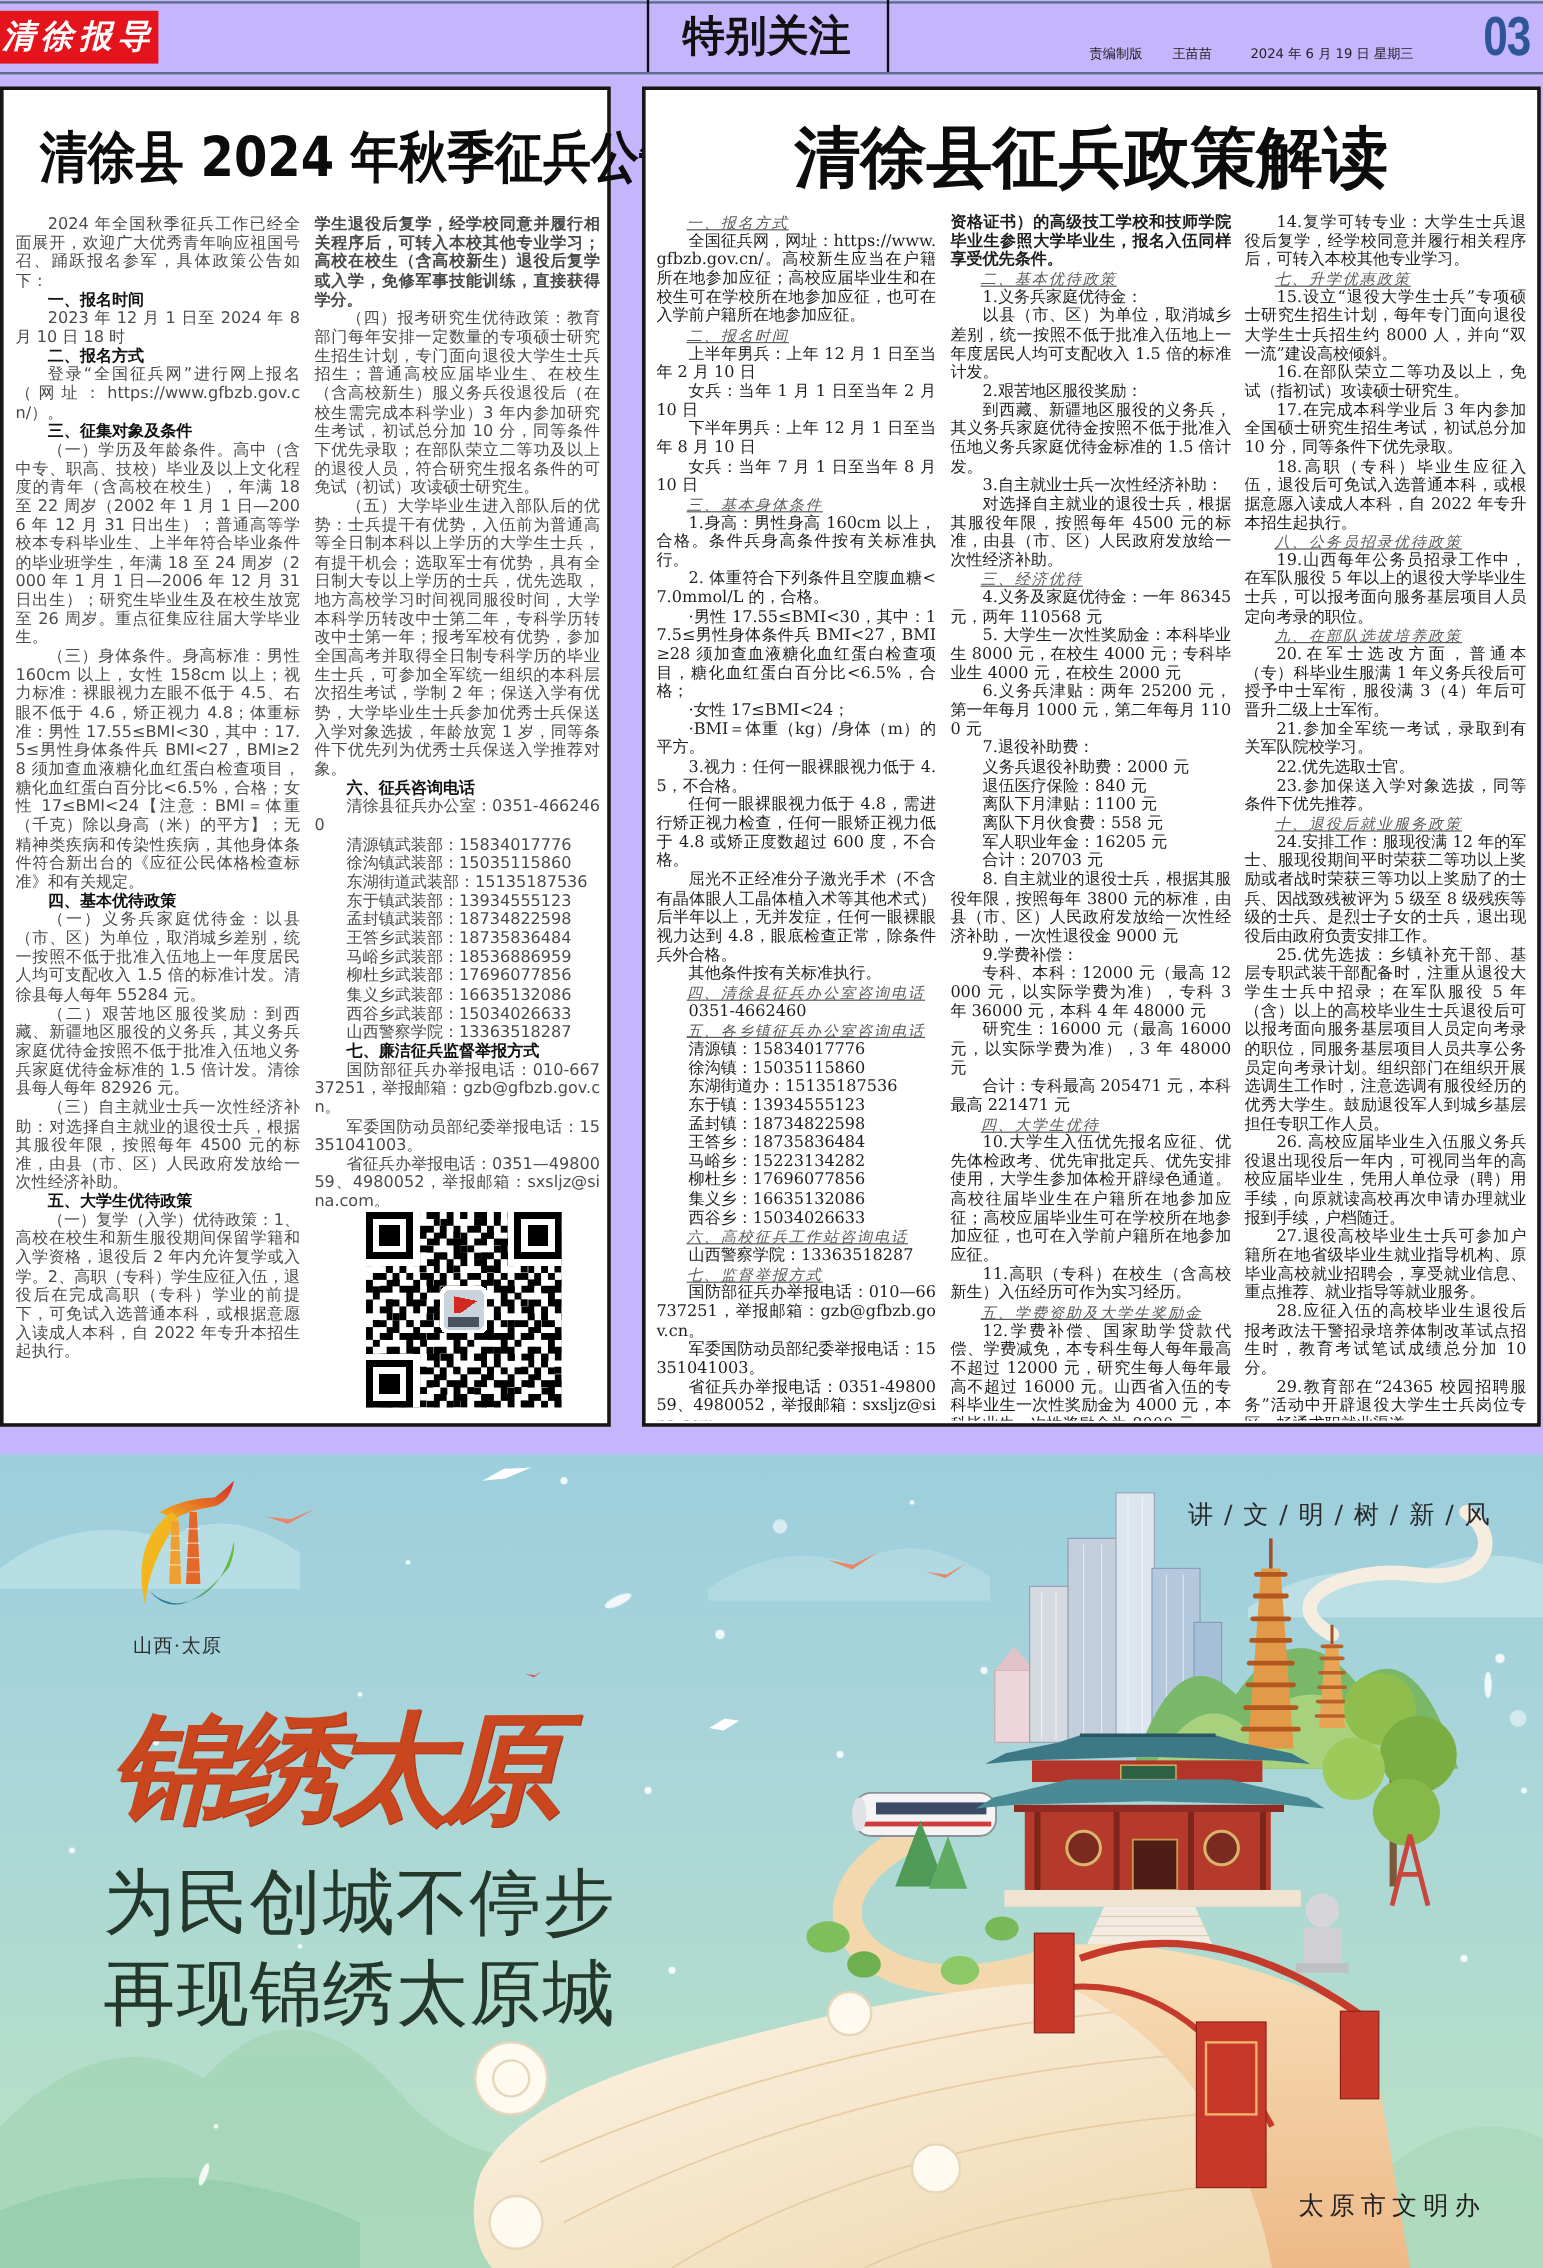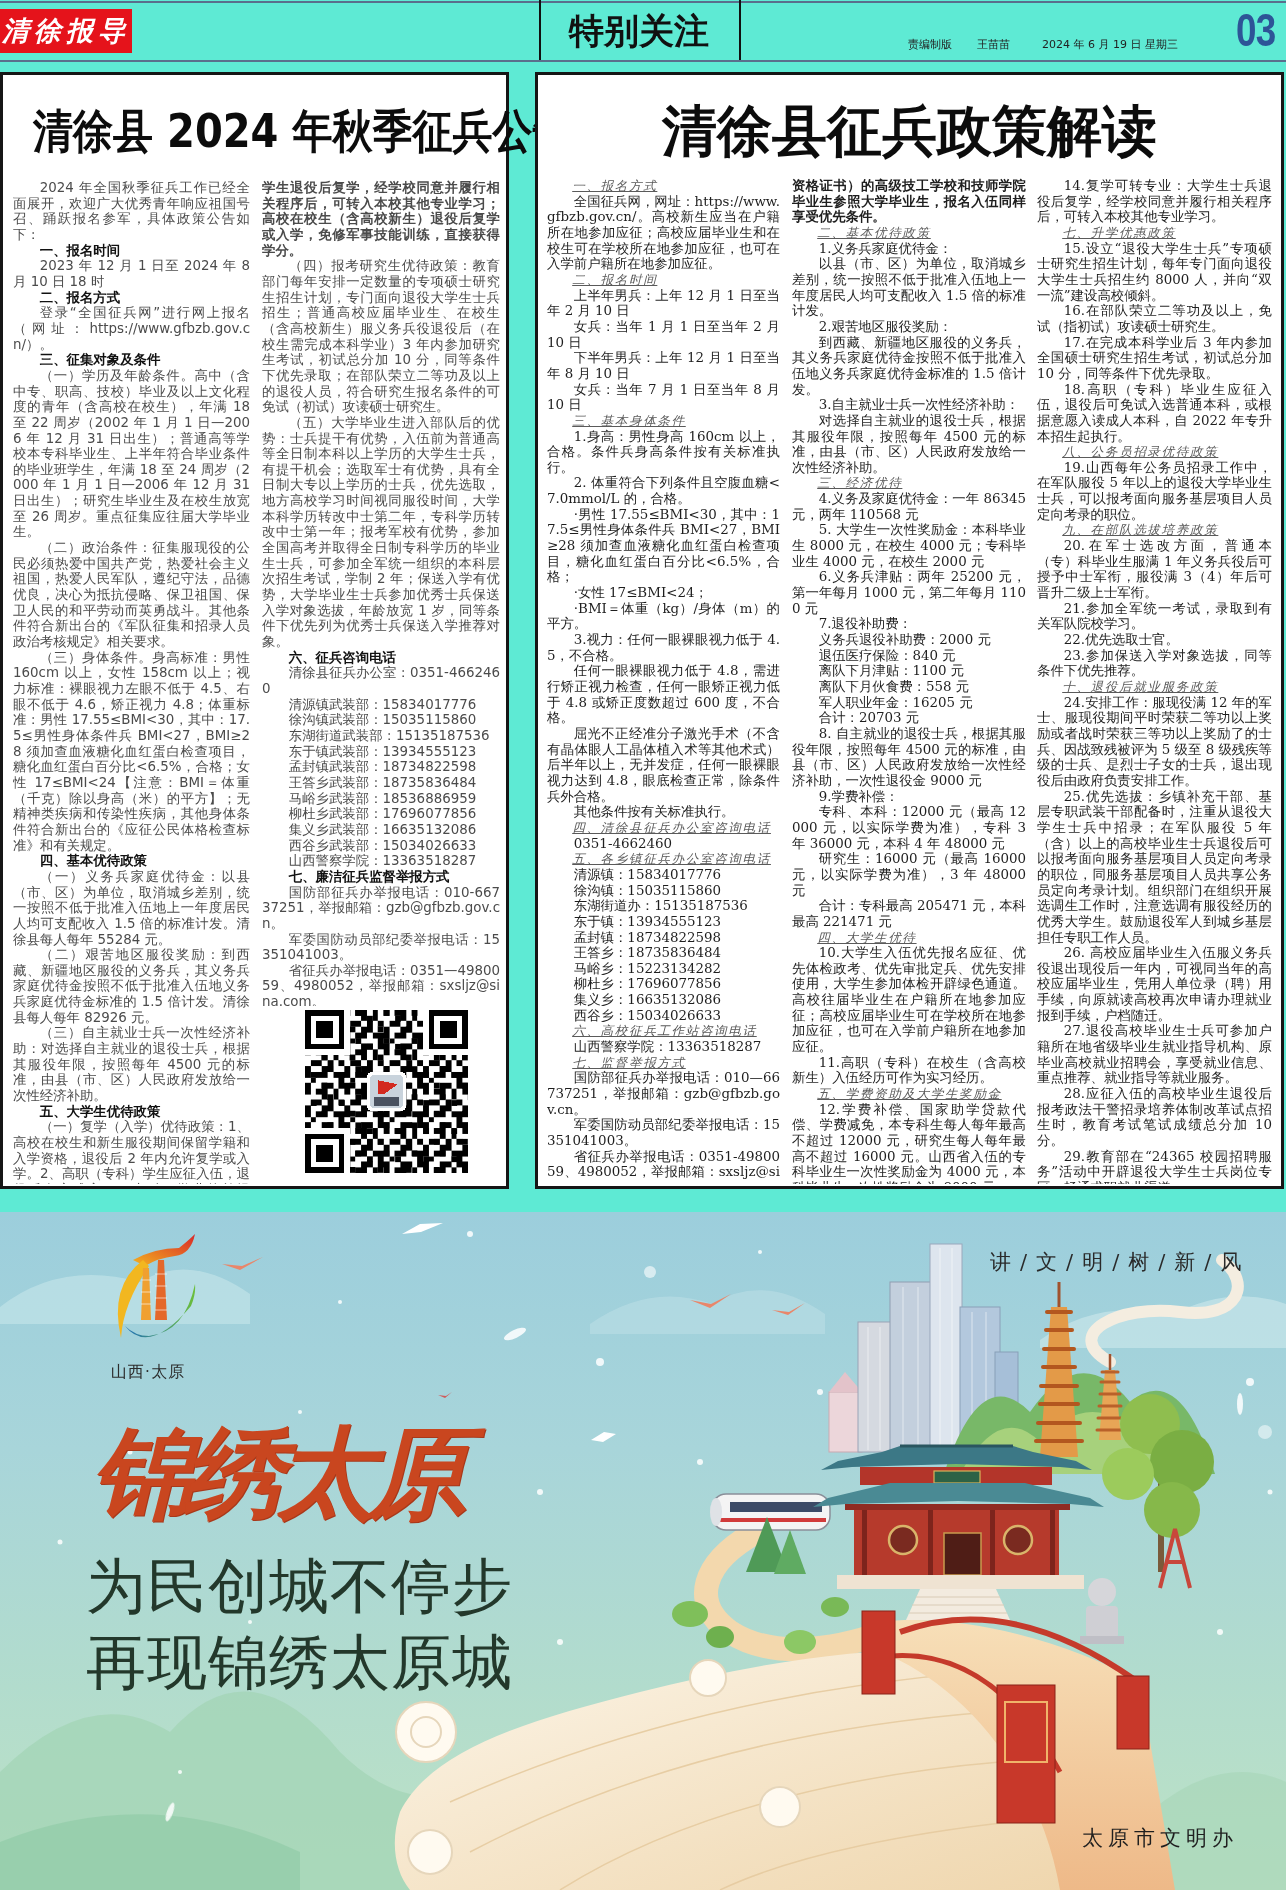--- a/index.html
+++ b/index.html
@@ -1,18 +1,18 @@
 <!DOCTYPE html>
 <html><head>
 <meta charset="utf-8">
 <style>
   html, body { margin: 0; padding: 0; background: #ffffff; }
   #page {
     position: relative; width: 1286px; height: 1890px; overflow: hidden;
-    background: #5eead4; font-family: "DejaVu Sans", sans-serif; color: #222;
+    background: #c4b5fd; font-family: "DejaVu Sans", sans-serif; color: #222;
   }
 
   
   .rule { position: absolute; left: 0; width: 1286px; height: 2px; background: #5a6f8c; }
   .logo-box {
     position: absolute; left: 0; top: 9px; width: 132px; height: 44px; background: #e5131b;
     color: #fff; font-family: "DejaVu Serif", serif; font-style: italic; font-weight: bold;
     font-size: 27px; letter-spacing: 5px; line-height: 44px; text-align: center; white-space: nowrap;
   }
   .vdiv { position: absolute; top: 0; width: 1.5px; height: 60px; background: #111; }
@@ -95,21 +95,20 @@
   <div class="art-title" style="left:0; top:101px; width:509px; font-size:46px; line-height:60px; transform:scaleX(0.87);">清徐县 2024 年秋季征兵公告</div>
 
   <div class="col col-left" style="left:13px; top:180px; width:237px; height:1004px;">
       <p class="para t-p">2024 年全国秋季征兵工作已经全面展开，欢迎广大优秀青年响应祖国号召、踊跃报名参军，具体政策公告如下：</p>
       <p class="para t-h">一、报名时间</p>
       <p class="para t-p">2023 年 12 月 1 日至 2024 年 8 月 10 日 18 时</p>
       <p class="para t-h">二、报名方式</p>
       <p class="para t-p">登录“全国征兵网”进行网上报名（网址：https://www.gfbzb.gov.cn/）。</p>
       <p class="para t-h">三、征集对象及条件</p>
       <p class="para t-p">（一）学历及年龄条件。高中（含中专、职高、技校）毕业及以上文化程度的青年（含高校在校生），年满 18 至 22 周岁（2002 年 1 月 1 日—2006 年 12 月 31 日出生）；普通高等学校本专科毕业生、上半年符合毕业条件的毕业班学生，年满 18 至 24 周岁（2000 年 1 月 1 日—2006 年 12 月 31 日出生）；研究生毕业生及在校生放宽至 26 周岁。重点征集应往届大学毕业生。</p>
-      <p class="para t-p">（二）政治条件：征集服现役的公民必须热爱中国共产党，热爱社会主义祖国，热爱人民军队，遵纪守法，品德优良，决心为抵抗侵略、保卫祖国、保卫人民的和平劳动而英勇战斗。其他条件符合新出台的《军队征集和招录人员政治考核规定》相关要求。</p>
       <p class="para t-p">（三）身体条件。身高标准：男性 160cm 以上，女性 158cm 以上；视力标准：裸眼视力左眼不低于 4.5、右眼不低于 4.6，矫正视力 4.8；体重标准：男性 17.55≤BMI&lt;30，其中：17.5≤男性身体条件兵 BMI&lt;27，BMI≥28 须加查血液糖化血红蛋白检查项目，糖化血红蛋白百分比&lt;6.5%，合格；女性 17≤BMI&lt;24【注意：BMI＝体重（千克）除以身高（米）的平方】；无精神类疾病和传染性疾病，其他身体条件符合新出台的《应征公民体格检查标准》和有关规定。</p>
       <p class="para t-h">四、基本优待政策</p>
       <p class="para t-p">（一）义务兵家庭优待金：以县（市、区）为单位，取消城乡差别，统一按照不低于批准入伍地上一年度居民人均可支配收入 1.5 倍的标准计发。清徐县每人每年 55284 元。</p>
       <p class="para t-p">（二）艰苦地区服役奖励：到西藏、新疆地区服役的义务兵，其义务兵家庭优待金按照不低于批准入伍地义务兵家庭优待金标准的 1.5 倍计发。清徐县每人每年 82926 元。</p>
       <p class="para t-p">（三）自主就业士兵一次性经济补助：对选择自主就业的退役士兵，根据其服役年限，按照每年 4500 元的标准，由县（市、区）人民政府发放给一次性经济补助。</p>
       <p class="para t-h">五、大学生优待政策</p>
       <p class="para t-p">（一）复学（入学）优待政策：1、高校在校生和新生服役期间保留学籍和入学资格，退役后 2 年内允许复学或入学。2、高职（专科）学生应征入伍，退役后在完成高职（专科）学业的前提下，可免试入选普通本科，或根据意愿入读成人本科，自 2022 年专升本招生起执行。</p>
     </div>
   <div class="col col-left" style="left:262px; top:180px; width:238px; height:826px;">
       <p class="para t-pc">学生退役后复学，经学校同意并履行相关程序后，可转入本校其他专业学习；高校在校生（含高校新生）退役后复学或入学，免修军事技能训练，直接获得学分。</p>
@@ -234,21 +233,21 @@
       <p class="para t-p">4.义务及家庭优待金：一年 86345 元，两年 110568 元</p>
       <p class="para t-p">5. 大学生一次性奖励金：本科毕业生 8000 元，在校生 4000 元；专科毕业生 4000 元，在校生 2000 元</p>
       <p class="para t-p">6.义务兵津贴：两年 25200 元，第一年每月 1000 元，第二年每月 1100 元</p>
       <p class="para t-p">7.退役补助费：</p>
       <p class="para t-line">义务兵退役补助费：2000 元</p>
       <p class="para t-line">退伍医疗保险：840 元</p>
       <p class="para t-line">离队下月津贴：1100 元</p>
       <p class="para t-line">离队下月伙食费：558 元</p>
       <p class="para t-line">军人职业年金：16205 元</p>
       <p class="para t-line">合计：20703 元</p>
-      <p class="para t-p">8. 自主就业的退役士兵，根据其服役年限，按照每年 4500 元的标准，由县（市、区）人民政府发放给一次性经济补助，一次性退役金 9000 元</p>
+      <p class="para t-p">8. 自主就业的退役士兵，根据其服役年限，按照每年 3800 元的标准，由县（市、区）人民政府发放给一次性经济补助，一次性退役金 9000 元</p>
       <p class="para t-p">9.学费补偿：</p>
       <p class="para t-p">专科、本科：12000 元（最高 12000 元，以实际学费为准），专科 3 年 36000 元，本科 4 年 48000 元</p>
       <p class="para t-p">研究生：16000 元（最高 16000 元，以实际学费为准），3 年 48000 元</p>
       <p class="para t-p">合计：专科最高 205471 元，本科最高 221471 元</p>
       <p class="para t-sub">四、大学生优待</p>
       <p class="para t-p">10.大学生入伍优先报名应征、优先体检政考、优先审批定兵、优先安排使用，大学生参加体检开辟绿色通道。高校往届毕业生在户籍所在地参加应征；高校应届毕业生可在学校所在地参加应征，也可在入学前户籍所在地参加应征。</p>
       <p class="para t-p">11.高职（专科）在校生（含高校新生）入伍经历可作为实习经历。</p>
       <p class="para t-sub">五、学费资助及大学生奖励金</p>
       <p class="para t-p">12.学费补偿、国家助学贷款代偿、学费减免，本专科生每人每年最高不超过 12000 元，研究生每人每年最高不超过 16000 元。山西省入伍的专科毕业生一次性奖励金为 4000 元，本科毕业生一次性奖励金为 8000 元。</p>
     </div>

